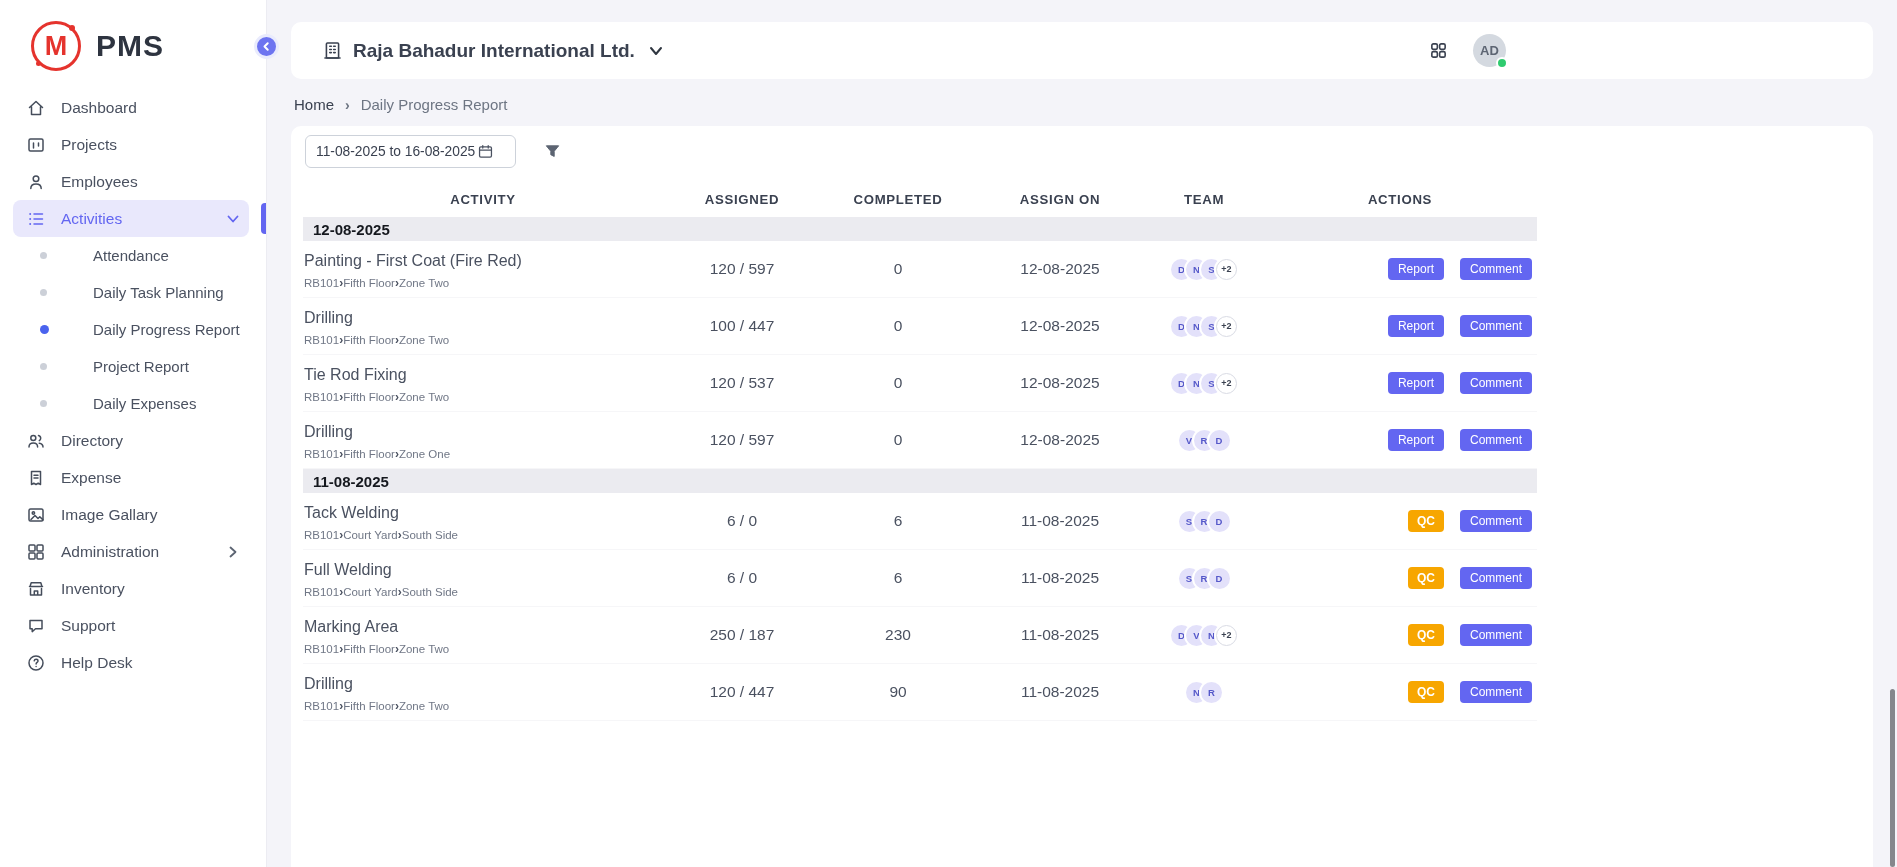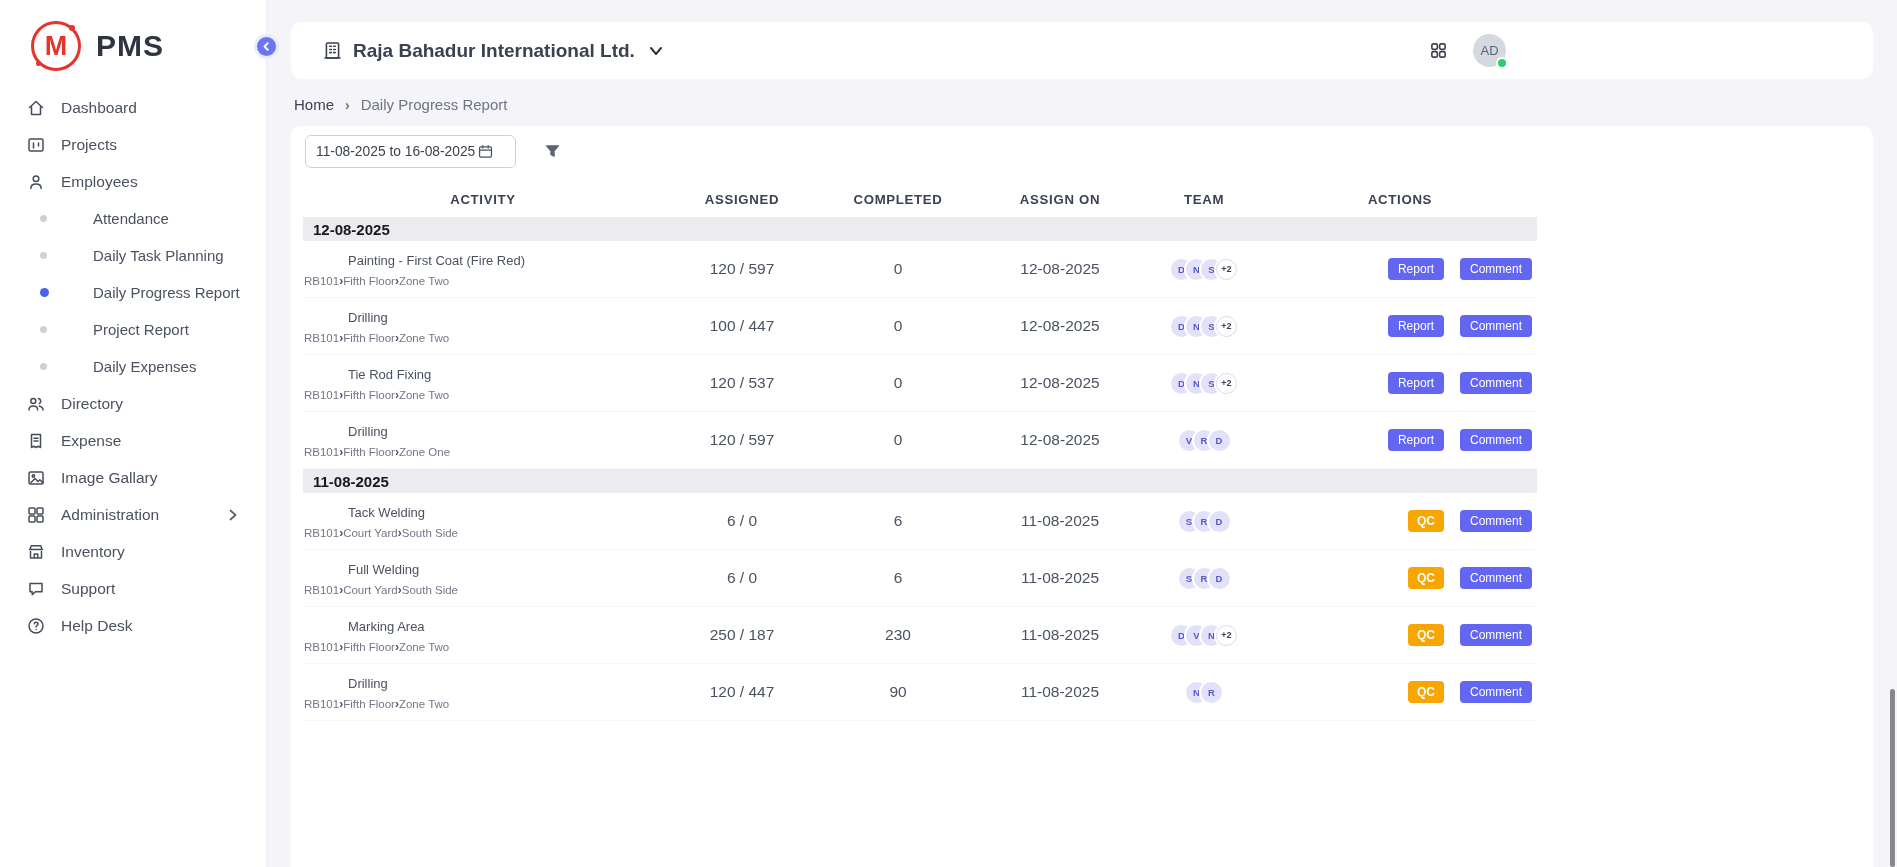--- a/index.html
+++ b/index.html
@@ -81,21 +81,21 @@
   .company { display:flex; align-items:center; gap:13px; cursor:pointer; }
   .company-name { font-size:19px; font-weight:bold; color:#3a4150; }
   .company-chev { width:16px; height:16px; color:#2f3640; display:flex; }
   .company-chev svg { width:100%; height:100%; }
 
   .topbar-right { margin-left:auto; margin-right:343px; display:flex; align-items:center; gap:25px; }
   .grid-ic { width:19px; height:19px; color:#3a4150; cursor:pointer; display:flex; }
   .grid-ic svg { width:100%; height:100%; }
   .avatar {
     width:33px; height:33px; border-radius:50%; background:#d4d9e0;
-    color:#5d6573; font-size:13px; font-weight:normal;
+    color:#5d6573; font-size:13px; font-weight:bold;
     display:flex; align-items:center; justify-content:center; position:relative; cursor:pointer;
   }
   .status-dot {
     position:absolute; right:-2px; bottom:-2px; width:12px; height:12px;
     border-radius:50%; background:var(--status-green); border:2px solid #fff;
   }
 
   .breadcrumb { display:flex; align-items:center; gap:11px; padding:17px 2px 13px 3px; font-size:15px; flex-shrink:0; }
   .bc-home { color:#3a4150; cursor:pointer; }
   .bc-sep { color:#6d7583; font-weight:bold; font-size:14px; line-height:1; }
@@ -119,21 +119,21 @@
   .thead, .trow { display:grid; grid-template-columns:360px 158px 154px 170px 118px 274px; }
   .thead { height:36px; align-items:center; }
   .th { text-align:center; font-size:13.2px; font-weight:bold; color:#3a4150; letter-spacing:0.7px; }
 
   .group-bar {
     height:24px; background:#ebebf0; display:flex; align-items:center;
     padding:0 10px; font-size:15px; font-weight:bold; color:#15181e; width:1234px;
   }
   .trow { align-items:center; min-height:57px; width:1234px; border-bottom:1px solid #f6f6f8; }
   .cell-activity { padding:8px 6px 6px 1px; }
-  .act-title { font-size:13px; color:#4a5160; margin-bottom:7px;margin-left:44px; }
+  .act-title { font-size:16px; color:#4a5160; margin-bottom:7px; }
   .act-path { display:flex; align-items:center; font-size:11.5px; color:#707786; }
   .path-sep { font-size:12px; color:#4a5160; font-weight:bold; line-height:1; }
   .cell-num { text-align:center; font-size:15.5px; color:#4a5160; }
 
   .cell-team { display:flex; align-items:center; justify-content:center; }
   .chip {
     width:21px; height:21px; border-radius:50%; background:#e3e1fa; color:#5558c9;
     font-size:9.5px; font-weight:bold; display:flex; align-items:center; justify-content:center;
     box-shadow:0 0 0 2px #fff; margin-left:-6px; cursor:pointer; flex-shrink:0;
   }
@@ -184,20 +184,36 @@
           <span class="nav-label">Projects</span>
         </div>
         <div class="nav-item">
           <span class="nav-icon">
             <svg viewBox="0 0 20 20" fill="none" stroke="currentColor" stroke-width="1.5" stroke-linecap="round" stroke-linejoin="round">
               <circle cx="10" cy="6.8" r="2.8"></circle>
               <path d="M4.8 16.5 C4.8 13.6 7.1 11.9 10 11.9 C12.9 11.9 15.2 13.6 15.2 16.5"></path>
             </svg>
           </span>
           <span class="nav-label">Employees</span>
+        </div>
+        <div class="nav-item active">
+          <span class="nav-icon">
+            <svg viewBox="0 0 20 20" fill="none" stroke="currentColor" stroke-width="1.5" stroke-linecap="round" stroke-linejoin="round">
+              <circle cx="4.2" cy="5" r="1" fill="currentColor" stroke="none"></circle>
+              <circle cx="4.2" cy="10" r="1" fill="currentColor" stroke="none"></circle>
+              <circle cx="4.2" cy="15" r="1" fill="currentColor" stroke="none"></circle>
+              <path d="M8 5 H16.5 M8 10 H16.5 M8 15 H16.5"></path>
+            </svg>
+          </span>
+          <span class="nav-label">Activities</span>
+          <span class="nav-chevron">
+            <svg viewBox="0 0 16 16" fill="none" stroke="currentColor" stroke-width="1.8" stroke-linecap="round" stroke-linejoin="round">
+              <path d="M3.5 5.5 L8 10.5 L12.5 5.5"></path>
+            </svg>
+          </span>
         </div>
         <div class="nav-sub">
           <span class="sub-dot"></span>
           <span class="sub-label">Attendance</span>
         </div>
         <div class="nav-sub">
           <span class="sub-dot"></span>
           <span class="sub-label">Daily Task Planning</span>
         </div>
         <div class="nav-sub">

